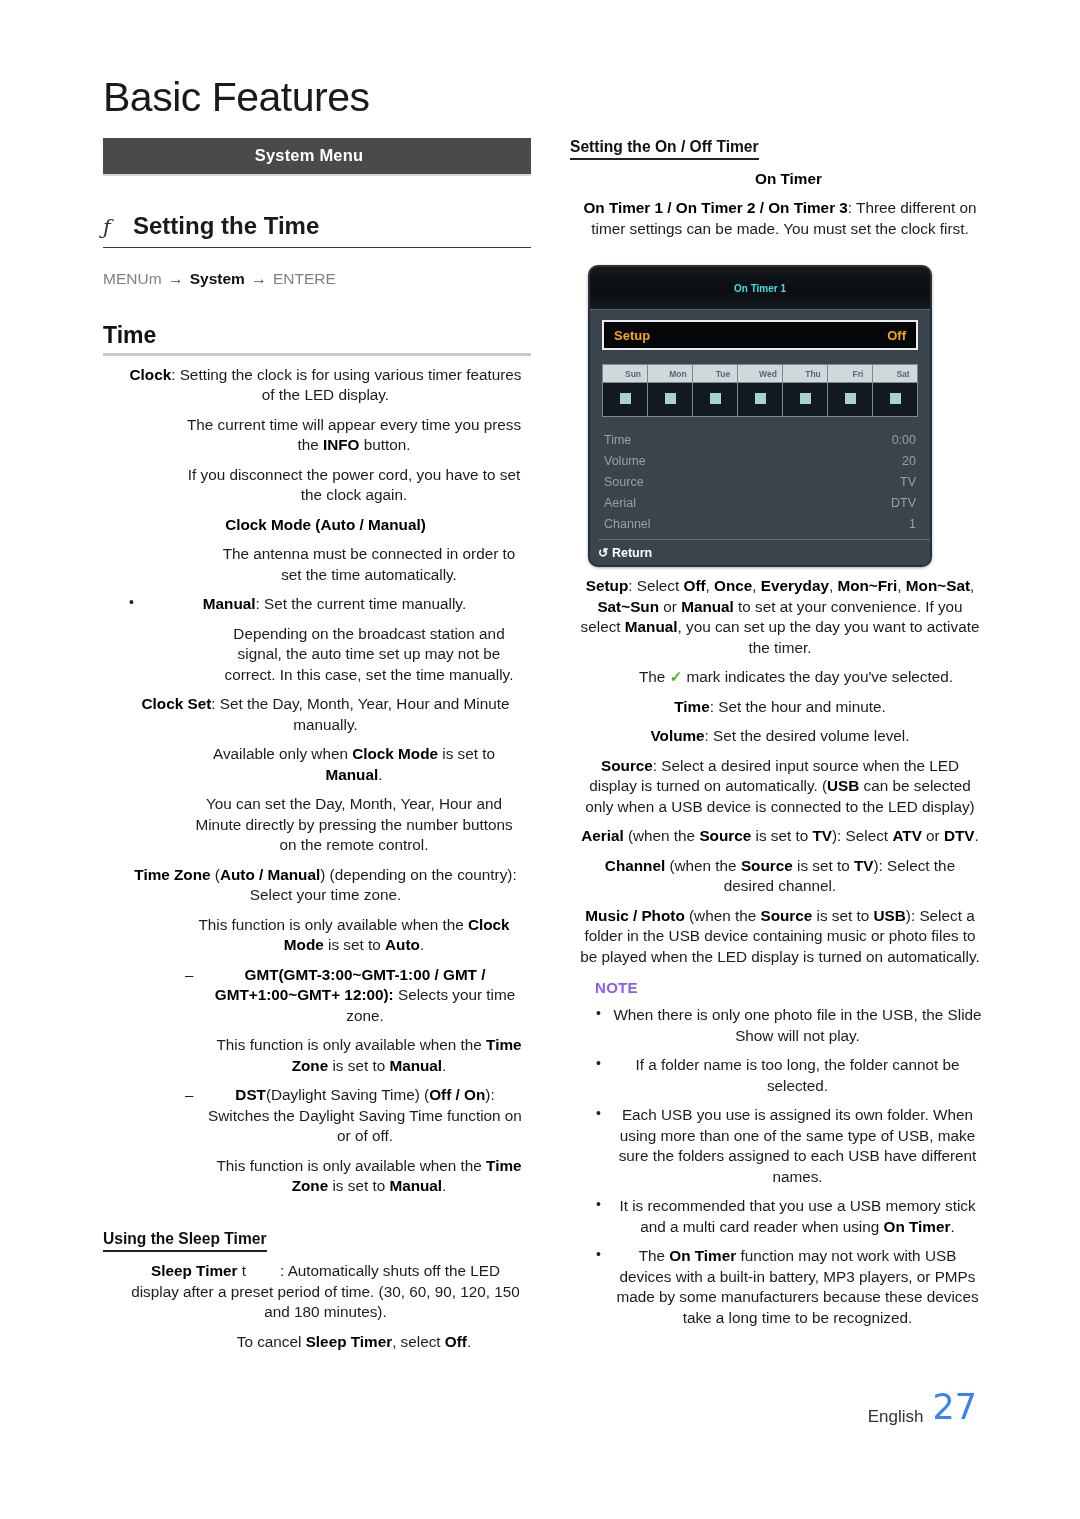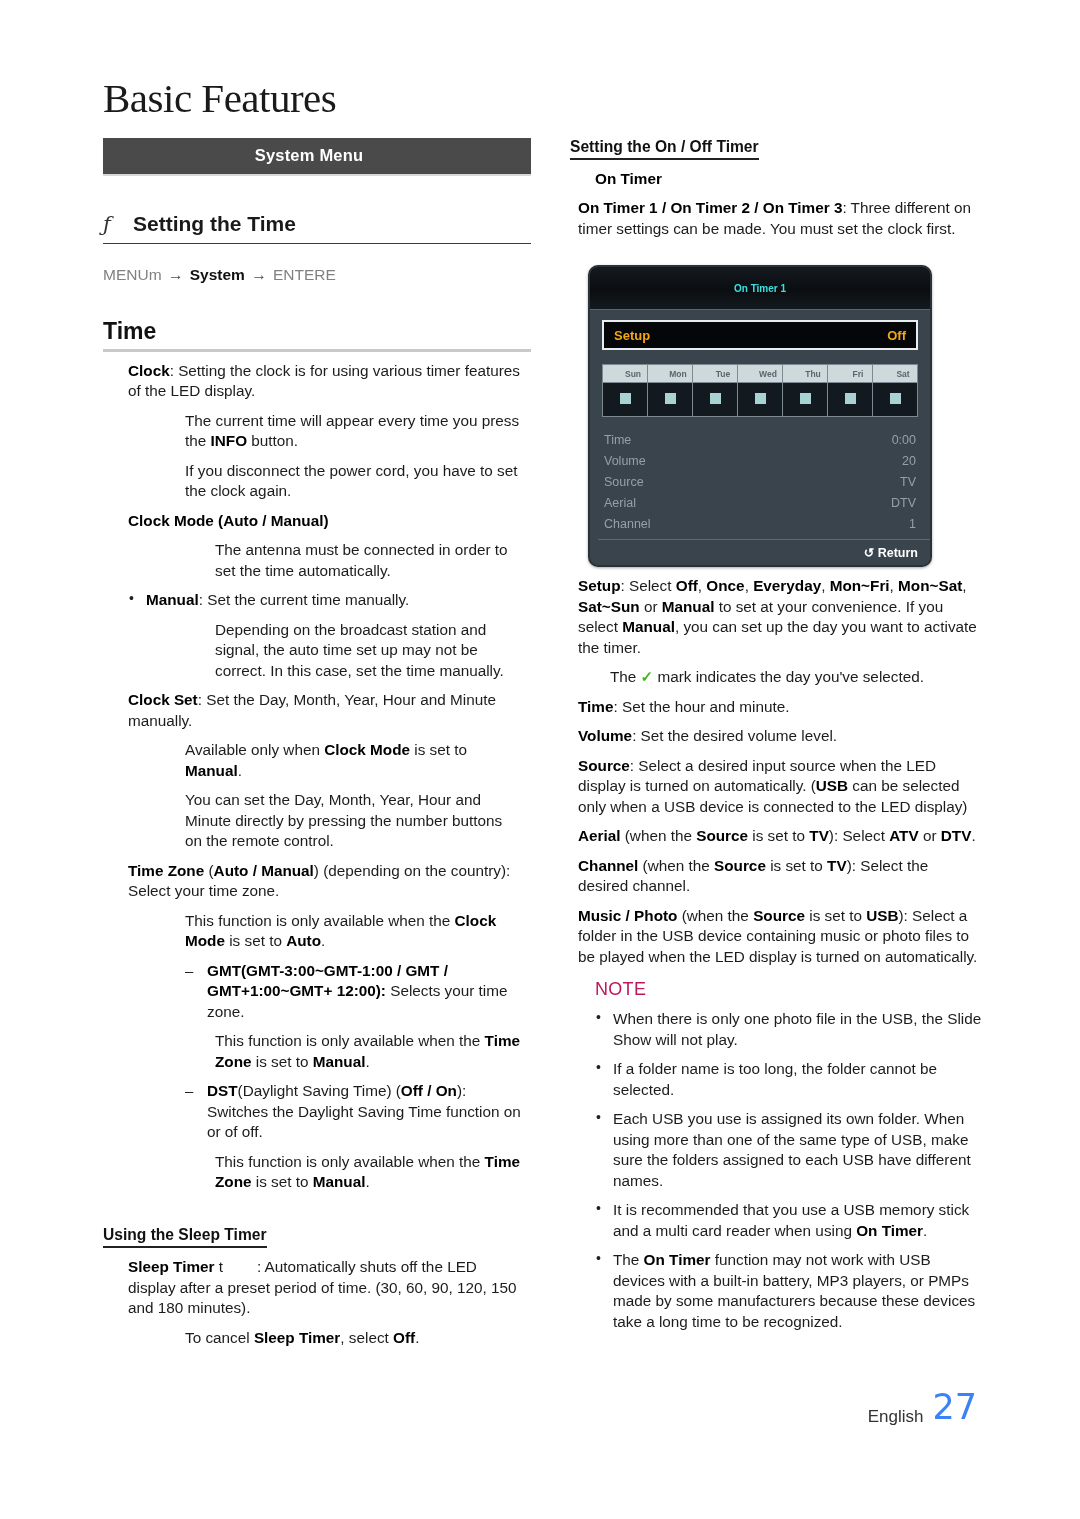--- a/index.html
+++ b/index.html
@@ -11,21 +11,21 @@
     position:relative;
     overflow:hidden;
   }
   .page{position:absolute;inset:0;}
 
   
   .page-title{
     position:absolute;left:103px;top:74px;
     font-size:41px;font-weight:400;letter-spacing:-0.5px;
     color:#1a1a1a;
-    font-family:Liberation Serif, serif;
+    font-family:Liberation Sans, sans-serif;
   }
 
   
   .col{position:absolute;top:138px;width:428px;}
   .col-left{left:103px;}
   .col-right{left:570px;top:138px;width:420px;}
 
   
   .banner{
     background:#4a4a4a;color:#ffffff;
@@ -41,38 +41,38 @@
     margin-top:36px;
     display:flex;align-items:baseline;
     border-bottom:1.6px solid #3a3a3a;
     padding-bottom:7px;
   }
   .sect-head .ficon{
     font-family:"DejaVu Serif", serif;
     font-style:italic;font-size:21px;font-weight:400;
     color:#333;width:30px;flex:0 0 30px;
   }
-  .sect-head .txt{font-size:21px;font-weight:bold;color:#1a1a1a;}
+  .sect-head .txt{font-size:24px;font-weight:bold;color:#1a1a1a;}
 
   .menu-path{
     margin-top:22px;font-size:15.5px;color:#808080;
   }
   .menu-path b{color:#111;font-weight:bold;}
   .menu-path .arw{color:#4a4a4a;padding:0 2px;}
 
   
   .h2{
     margin-top:34px;
     font-size:23px;font-weight:bold;color:#111;
     padding-bottom:4px;
     border-bottom:3px solid #c9c9c9;
   }
 
   
-  p{margin:8px;}
+  p{margin:8px;text-align:center;}
   .para{
     font-size:15.3px;line-height:1.34;color:#1c1c1c;
     margin-top:9px;
   }
   .para b{font-weight:bold;color:#000;}
   .lvl0{margin-left:25px;}
   .lvl1{margin-left:82px;}
   .lvl2{margin-left:112px;}
 
   .bullet{
@@ -91,21 +91,21 @@
   }
 
   .sub-head{
     display:inline-block;
     font-size:15.6px;font-weight:bold;color:#111;
     border-bottom:2.2px solid #222;
     padding-bottom:2px;
     margin-top:26px;
   }
   .note-head{
-    font-size:18px;font-weight:normal;color:#be185d;
+    font-size:15px;font-weight:bold;color:#8b5cf6;
     margin-top:12px;margin-left:25px;letter-spacing:0.3px;
   }
   .check{color:#3cb815;font-weight:bold;font-size:15px;}
 
   
   .osd{
     position:relative;
     margin:26px 0 0 18px;
     width:340px;height:298px;
     background:#39444c;
@@ -178,21 +178,21 @@
     position:relative;
   }
   .osd-close .glare{
     position:absolute;left:2px;right:2px;bottom:-1px;height:13px;
     background:#f4f7f8;border-radius:2px;
   }
   .osd-return{
     position:absolute;left:8px;right:0;bottom:0;height:26px;
     background:#39444c;
     border-top:1px solid #5c6a73;
-    display:flex;align-items:center;justify-content:flex-end;
+    display:flex;align-items:center;
     padding-right:12px;box-sizing:border-box;
   }
   .osd-return .rt{
     color:#ffffff;font-size:12.5px;font-weight:bold;
   }
 
   
   .footer{
     position:absolute;right:103px;bottom:92px;
     display:flex;align-items:flex-end;gap:9px;

